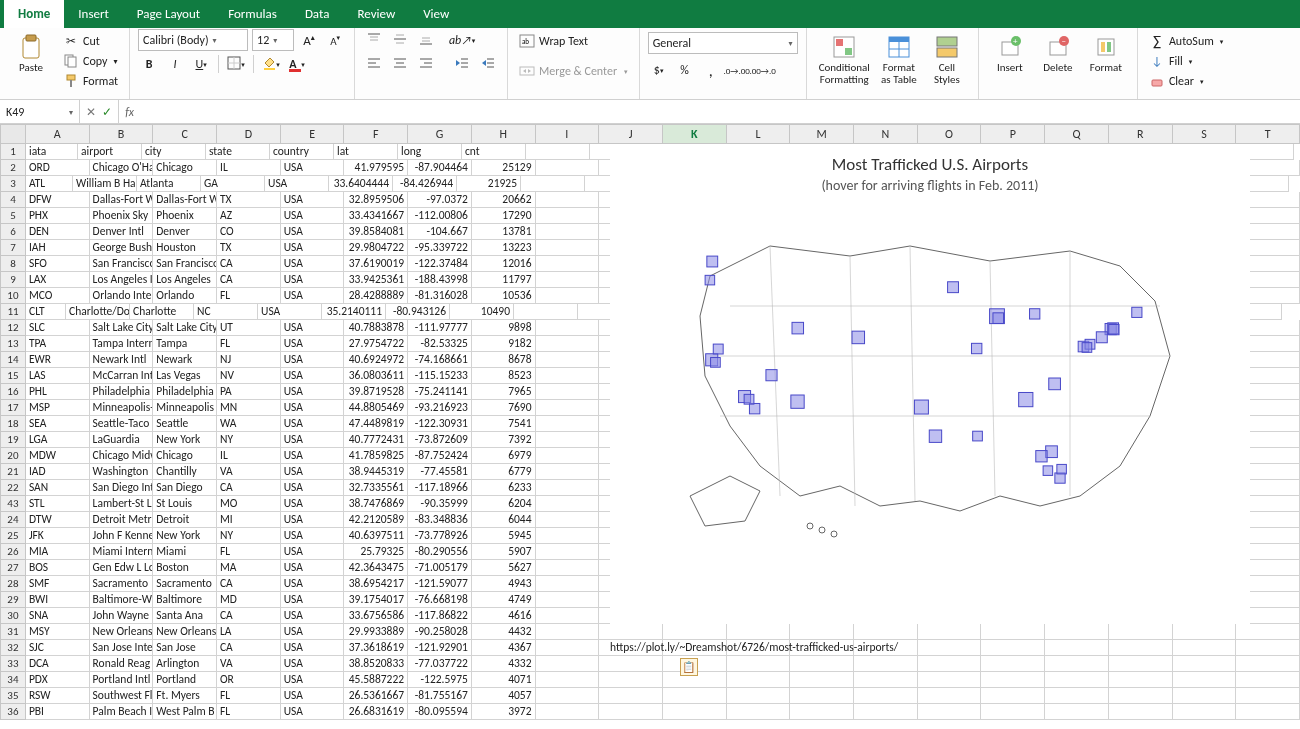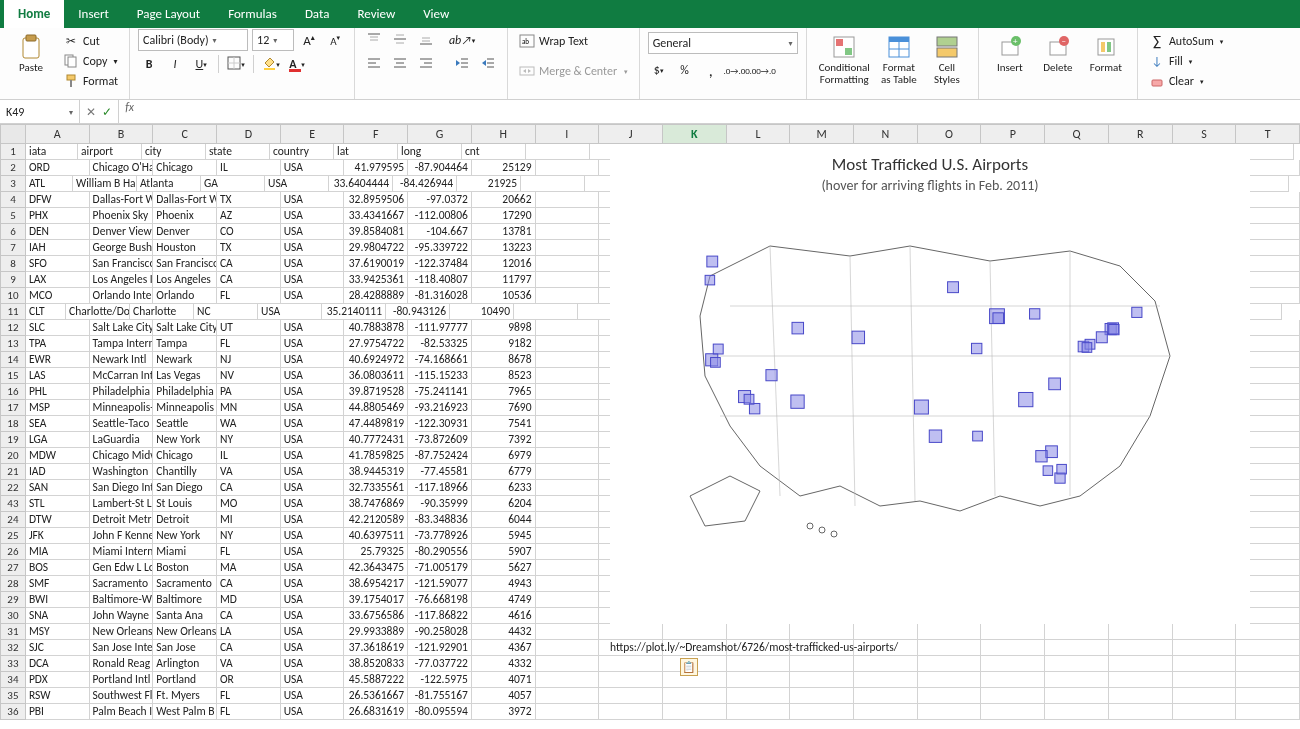--- a/index.html
+++ b/index.html
@@ -19,21 +19,21 @@
 .minibtn{display:flex;align-items:center;gap:4px;padding:1px 3px;cursor:pointer;font-size:12px}
 .minibtn .ic{width:16px;height:16px;display:flex;align-items:center;justify-content:center}
 .combo{border:1px solid #bcbcbc;background:#fff;height:22px;display:flex;align-items:center;padding:0 4px;font-size:12px}
 .combo .caret{margin-left:4px;font-size:8px;color:#666}
 .iconbtn{width:22px;height:22px;border:1px solid transparent;display:flex;align-items:center;justify-content:center;cursor:pointer}
 
 .fxbar{height:24px;border-bottom:1px solid #d0d0d0;display:flex;align-items:stretch}
 .namebox{width:80px;border-right:1px solid #d0d0d0;display:flex;align-items:center;padding:0 6px;font-size:12px}
 .namebox .caret{font-size:8px;color:#666;margin-left:auto}
 .fxbtns{display:flex;align-items:center;padding:0 6px;gap:6px;border-right:1px solid #d0d0d0;color:#777}
-.fxline{flex:1;display:flex;padding:0 6px;font-style:italic;color:#888}
+.fxline{flex:1;display:flex;align-items:center;padding:0 6px;font-style:italic;color:#888}
 
 .gridwrap{position:relative;height:605px;overflow:hidden}
 .colhdrs{display:flex;height:20px;position:sticky;top:0;background:#f3f3f3}
 .corner{width:26px;border:1px solid #c6c6c6;background:#e8e8e8}
 .ch{border:1px solid #c6c6c6;border-left:none;background:#eee;text-align:center;font-size:12px;color:#333;line-height:18px}
 .ch.active{background:#d9ead9;color:#107c41;font-weight:600}
 .row{display:flex;height:16px}
 .rh{width:26px;border:1px solid #c6c6c6;border-top:none;background:#eee;text-align:center;font-size:11px;color:#333;line-height:15px}
 .cell{border-right:1px solid #d3d3d3;border-bottom:1px solid #d3d3d3;padding:0 3px;font-size:11.5px;line-height:15px;overflow:hidden;white-space:nowrap}
 .cell.r{text-align:right}
@@ -513,21 +513,21 @@
         <div class="cell" style="width:64px"></div>
         <div class="cell" style="width:64px"></div>
         <div class="cell" style="width:64px"></div>
         <div class="cell" style="width:64px"></div>
         <div class="cell" style="width:64px"></div>
         <div class="cell" style="width:64px"></div>
       </div>
       <div class="row">
         <div class="rh">6</div>
         <div class="cell" style="width:64px">DEN</div>
-        <div class="cell" style="width:64px">Denver View</div>
+        <div class="cell" style="width:64px">Denver Intl</div>
         <div class="cell" style="width:64px">Denver</div>
         <div class="cell" style="width:64px">CO</div>
         <div class="cell" style="width:64px">USA</div>
         <div class="cell r" style="width:64px">39.8584081</div>
         <div class="cell r" style="width:64px">-104.667</div>
         <div class="cell r" style="width:64px">13781</div>
         <div class="cell" style="width:64px"></div>
         <div class="cell" style="width:64px"></div>
         <div class="cell" style="width:64px"></div>
         <div class="cell" style="width:64px"></div>
@@ -587,21 +587,21 @@
         <div class="cell" style="width:64px"></div>
       </div>
       <div class="row">
         <div class="rh">9</div>
         <div class="cell" style="width:64px">LAX</div>
         <div class="cell" style="width:64px">Los Angeles I</div>
         <div class="cell" style="width:64px">Los Angeles</div>
         <div class="cell" style="width:64px">CA</div>
         <div class="cell" style="width:64px">USA</div>
         <div class="cell r" style="width:64px">33.9425361</div>
-        <div class="cell r" style="width:64px">-118.40807</div>
+        <div class="cell r" style="width:64px">-188.43998</div>
         <div class="cell r" style="width:64px">11797</div>
         <div class="cell" style="width:64px"></div>
         <div class="cell" style="width:64px"></div>
         <div class="cell" style="width:64px"></div>
         <div class="cell" style="width:64px"></div>
         <div class="cell" style="width:64px"></div>
         <div class="cell" style="width:64px"></div>
         <div class="cell" style="width:64px"></div>
         <div class="cell" style="width:64px"></div>
         <div class="cell" style="width:64px"></div>

